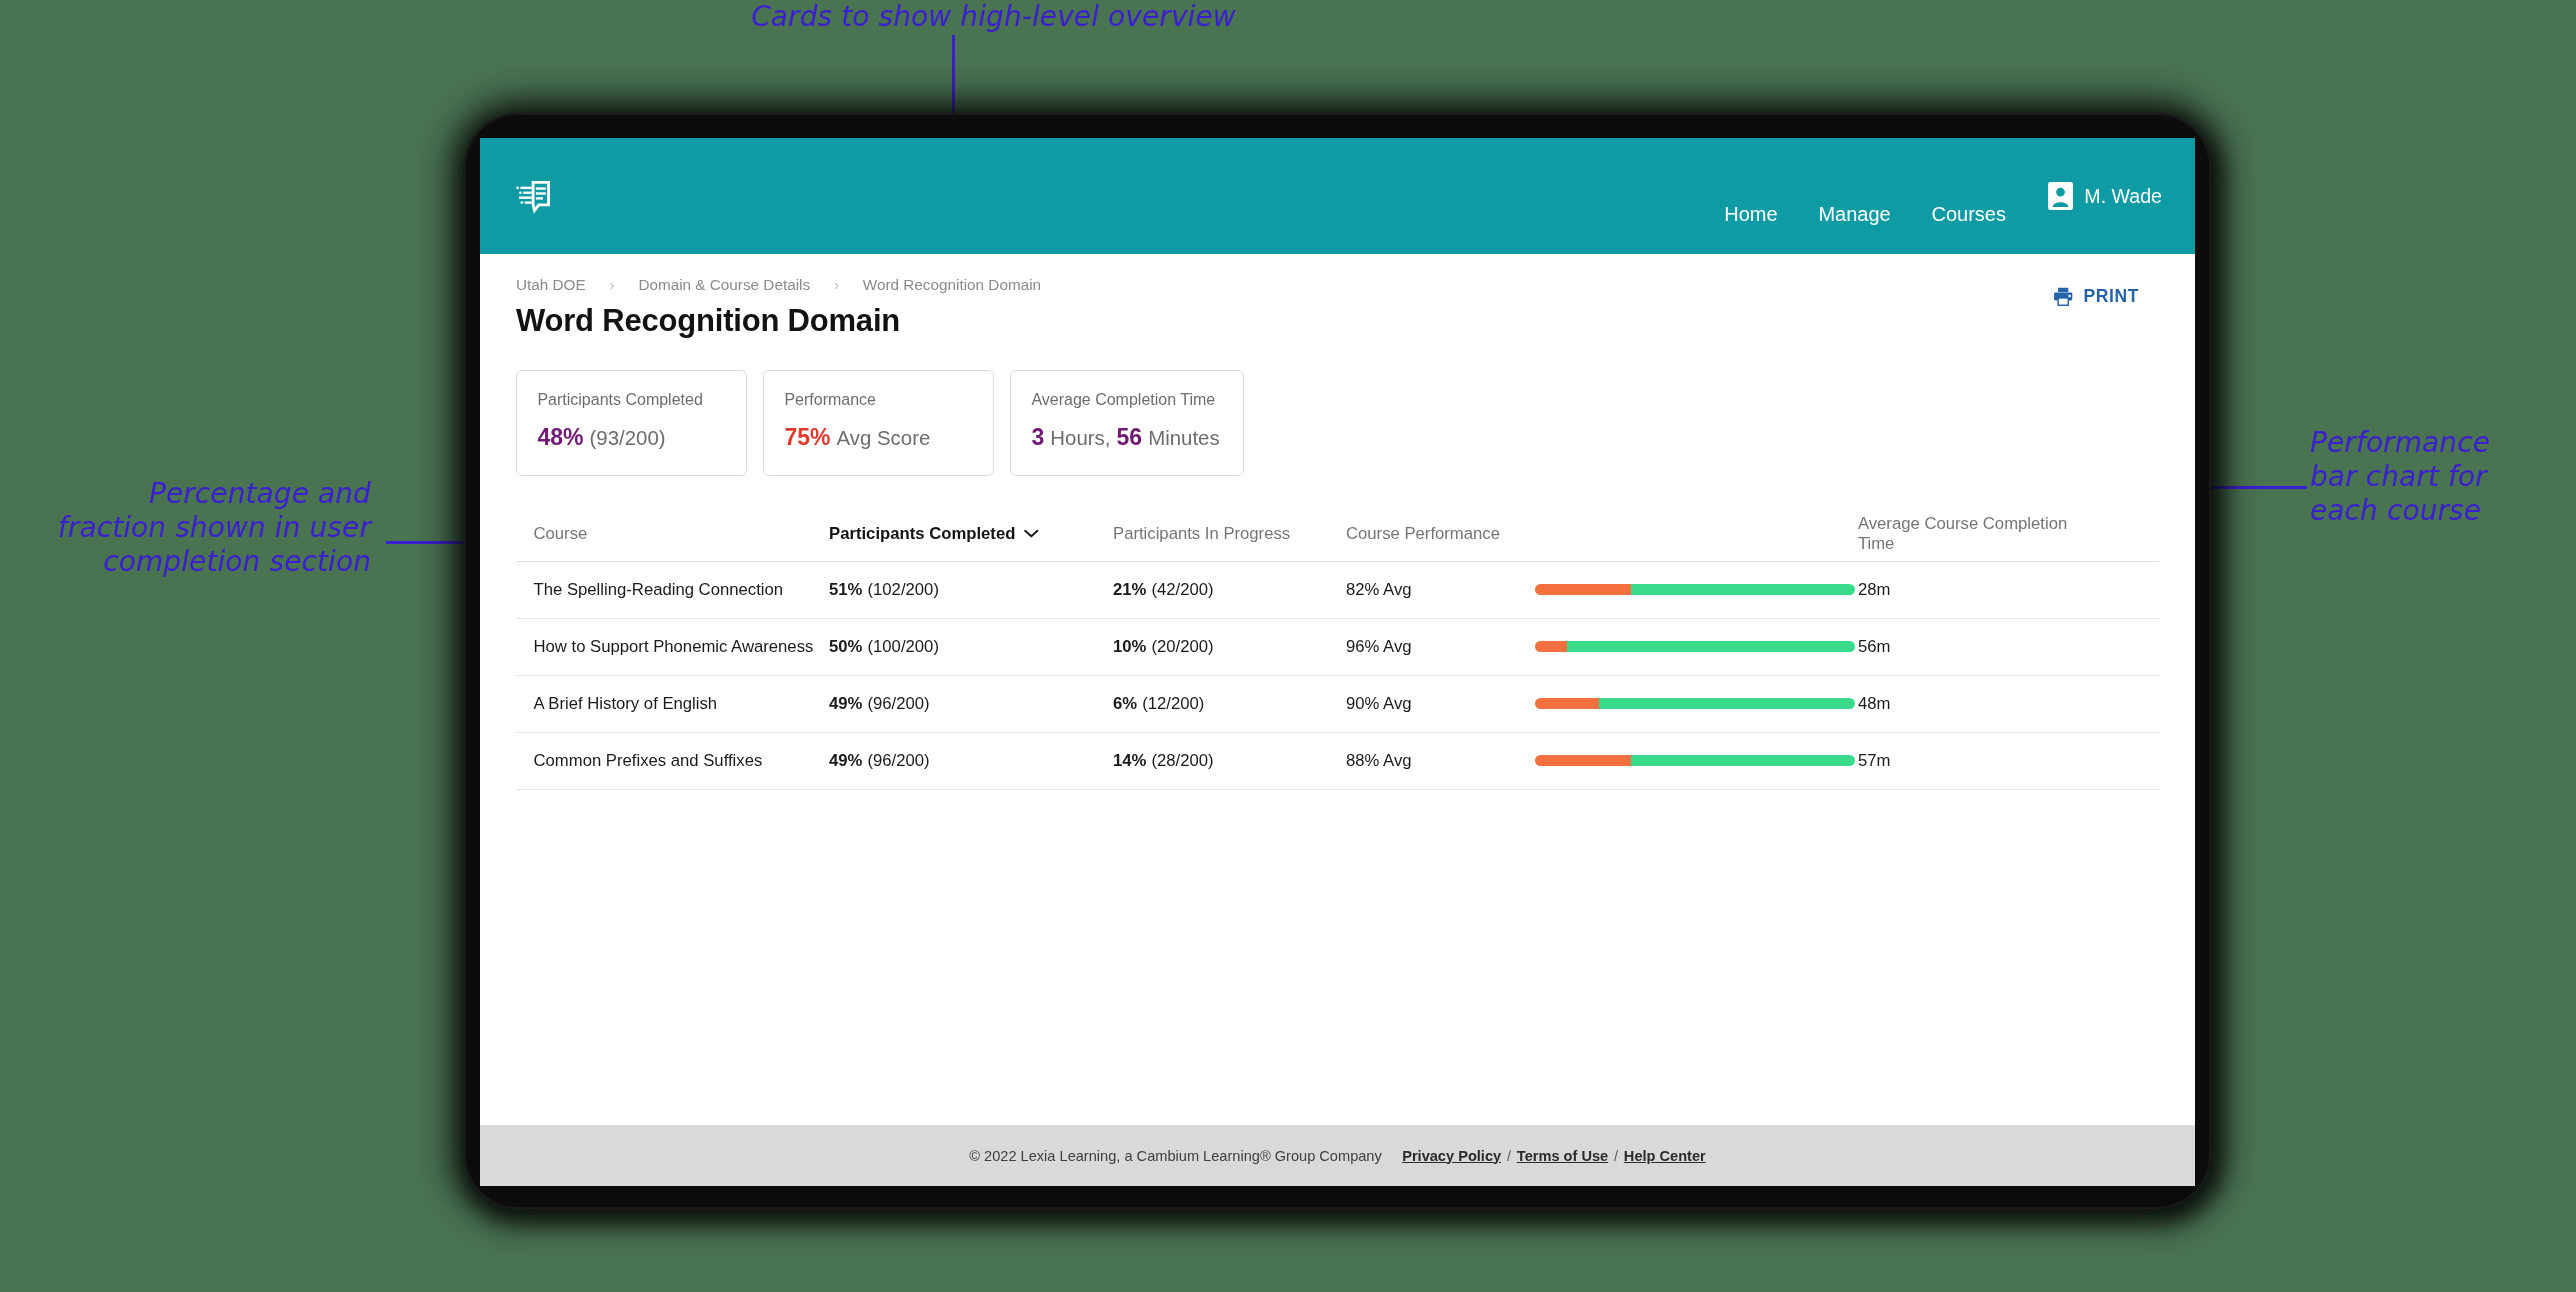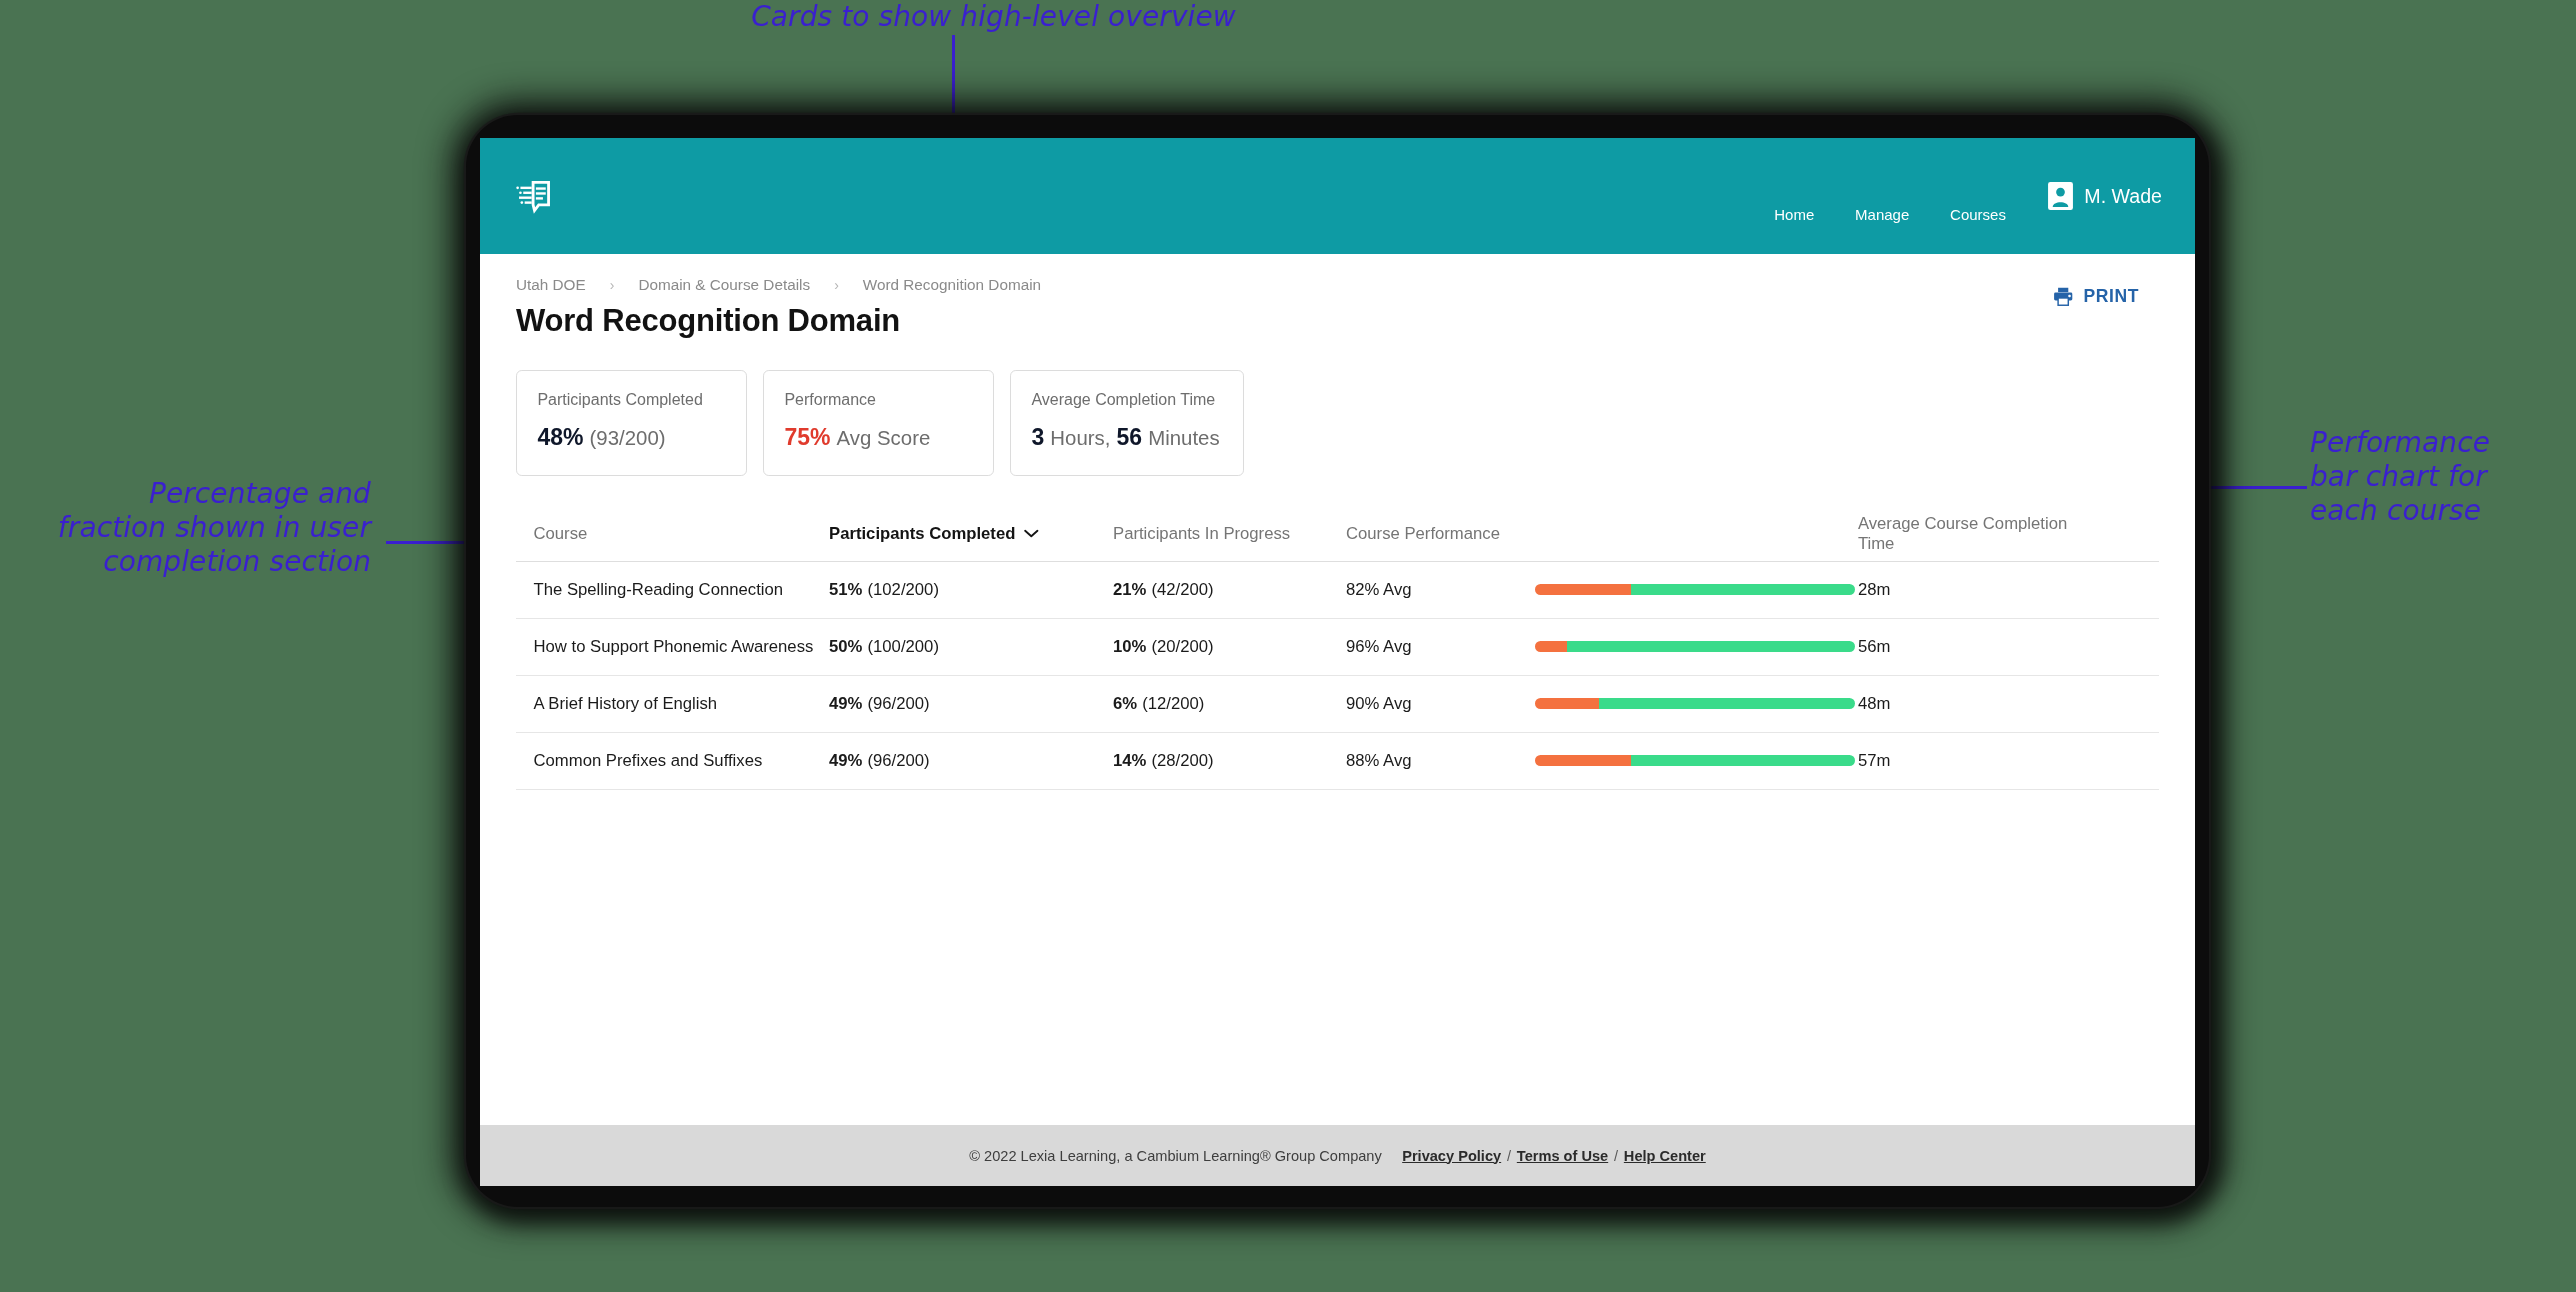--- a/index.html
+++ b/index.html
@@ -74,21 +74,21 @@
   .logo-wrap { display: flex; align-items: center; gap: 11.6px; }
   .logo-mark { width: 45px; height: 45px; }
   .logo-text { display: flex; flex-direction: column; line-height: 1; color: #fff; }
   .logo-lexia { font-size: 19px; font-weight: 700; letter-spacing: 0.1px; margin-bottom: 2.2px; margin-left: 1.5px;}
   .logo-aspire { font-size: 42px; font-weight: 700; letter-spacing: -0.7px; line-height: .92; position: relative; }
   .logo-tm { font-size: 11.6px; vertical-align: super; font-weight: 700; }
   .logo-sub { font-size: 13px; font-weight: 700; letter-spacing: 0.2px; margin-top: 3.6px; line-height: 1.18; }
 
   #navlinks { display: flex; align-items: center; gap: 0px; height: 100%; }
   .navlink {
-    color: #fff; font-size: 15px; padding: 0 20.4px; height: 100%;
+    color: #fff; font-size: 20px; padding: 0 20.4px; height: 100%;
     display: flex; align-items: center; position: relative; white-space: nowrap; margin-top: 36px;
   }
   .navlink.active::after {
     content: ""; position: absolute; left: 11.6px; right: 11.6px; bottom: 0;
     height: 5.1px; background: #fff;
   }
   #usermenu { display: flex; align-items: center; gap: 11px; margin-left: 22px; color: #fff; font-size: 19.6px; white-space: nowrap; }
   .avatar-icon { width: 25px; height: 28px; }
 
   
@@ -107,21 +107,21 @@
 
   
   #cards { display: flex; gap: 16px; margin-top: 31px; }
   .card {
     border: 0.7px solid #dcdcdc; border-radius: 5.8px;
     padding: 16px 20.4px 19px 20.4px; background: #fff;
     min-height: 106px; display: flex; flex-direction: column; justify-content: center;
   }
   .card-label { font-size: 16px; color: #6d6d6d; margin-bottom: 14.6px; white-space: nowrap; }
   .card-value { font-size: 22px; color: #6d6d6d; white-space: nowrap; }
-  .card-value .big { font-size: 23px; font-weight: 700; color: #0f172a; }
+  .card-value .big { font-size: 23px; font-weight: 700; color: #701a75; }
   .card-value .big.red { color: #e03b2d; font-weight: 700; }
   .card-value .muted { color: #6d6d6d; font-weight: 400; font-size: 20.4px; }
   #card-participants { width: 231px; }
   #card-performance { width: 231px; }
   #card-time { width: 234px; }
 
   
   #table { margin-top: 31px; width: 100%; }
   .trow { display: flex; align-items: center; border-bottom: 0.7px solid #e6e6e6; }
   #thead.trow { border-bottom: 0.7px solid #dedede; height: 55px; }

